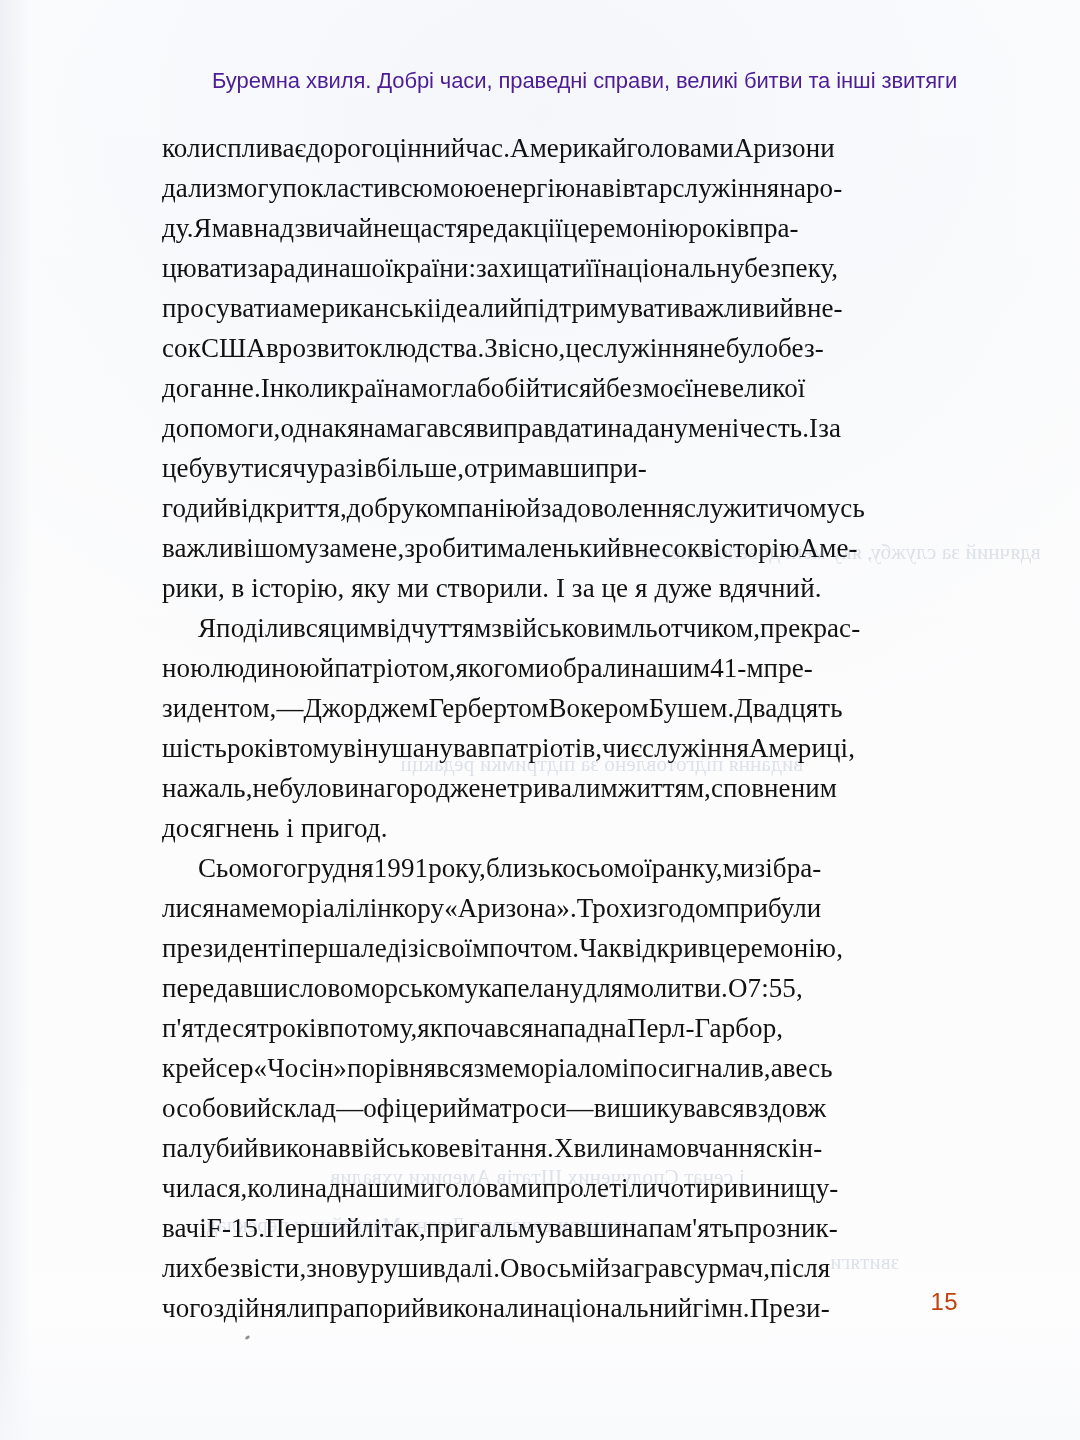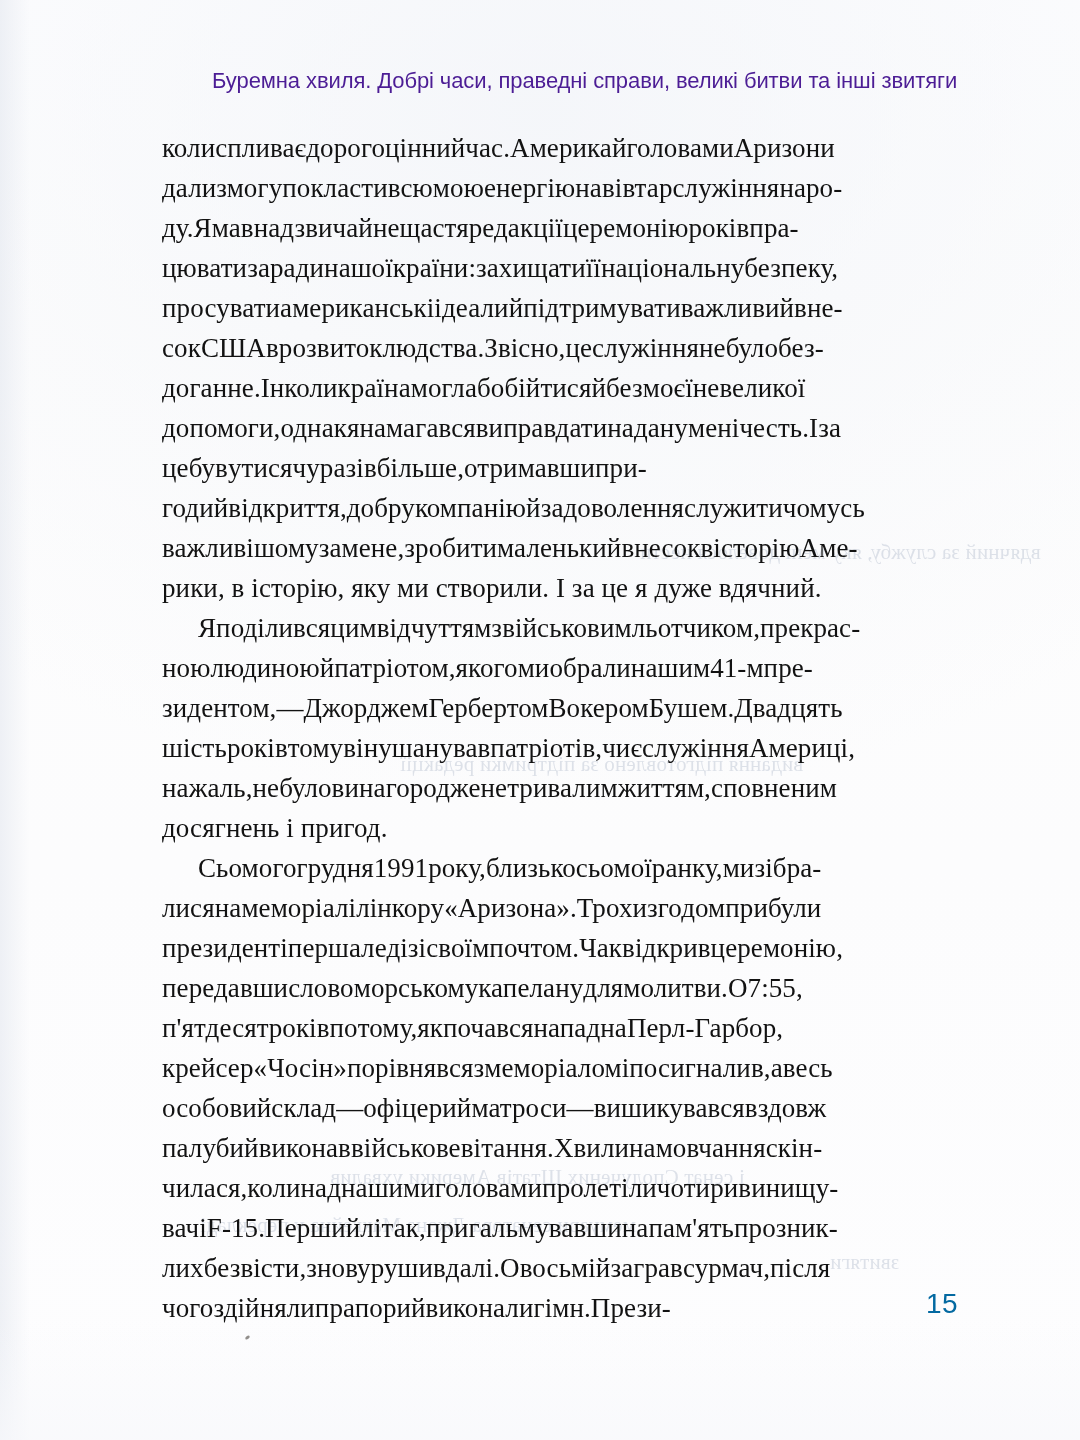--- a/index.html
+++ b/index.html
@@ -91,22 +91,22 @@
   .indent {
     display: inline-block;
     width: 36px;
   }
 
   .folio {
     position: absolute;
     right: 122px;
     top: 1288px;
     font-family: "Liberation Sans", "DejaVu Sans", sans-serif;
-    font-size: 28px;
-    color: #0369a1;
+    font-size: 24px;
+    color: #c2410c;
     letter-spacing: 0.4px;
   }
 
   
   .speck {
     position: absolute;
     left: 245px;
     top: 1336px;
     width: 5px;
     height: 3px;
@@ -457,20 +457,21 @@
           <span>заграв</span>
           <span>сурмач,</span>
           <span>після</span>
         </span>
         <span class="line justified">
           <span>чого</span>
           <span>здійняли</span>
           <span>прапори</span>
           <span>й</span>
           <span>виконали</span>
+          <span>національний</span>
           <span>гімн.</span>
           <span>Прези-</span>
         </span>
       </p>
     </div>
 
   <div class="folio">15</div>
 
   <div class="speck"></div>
 

